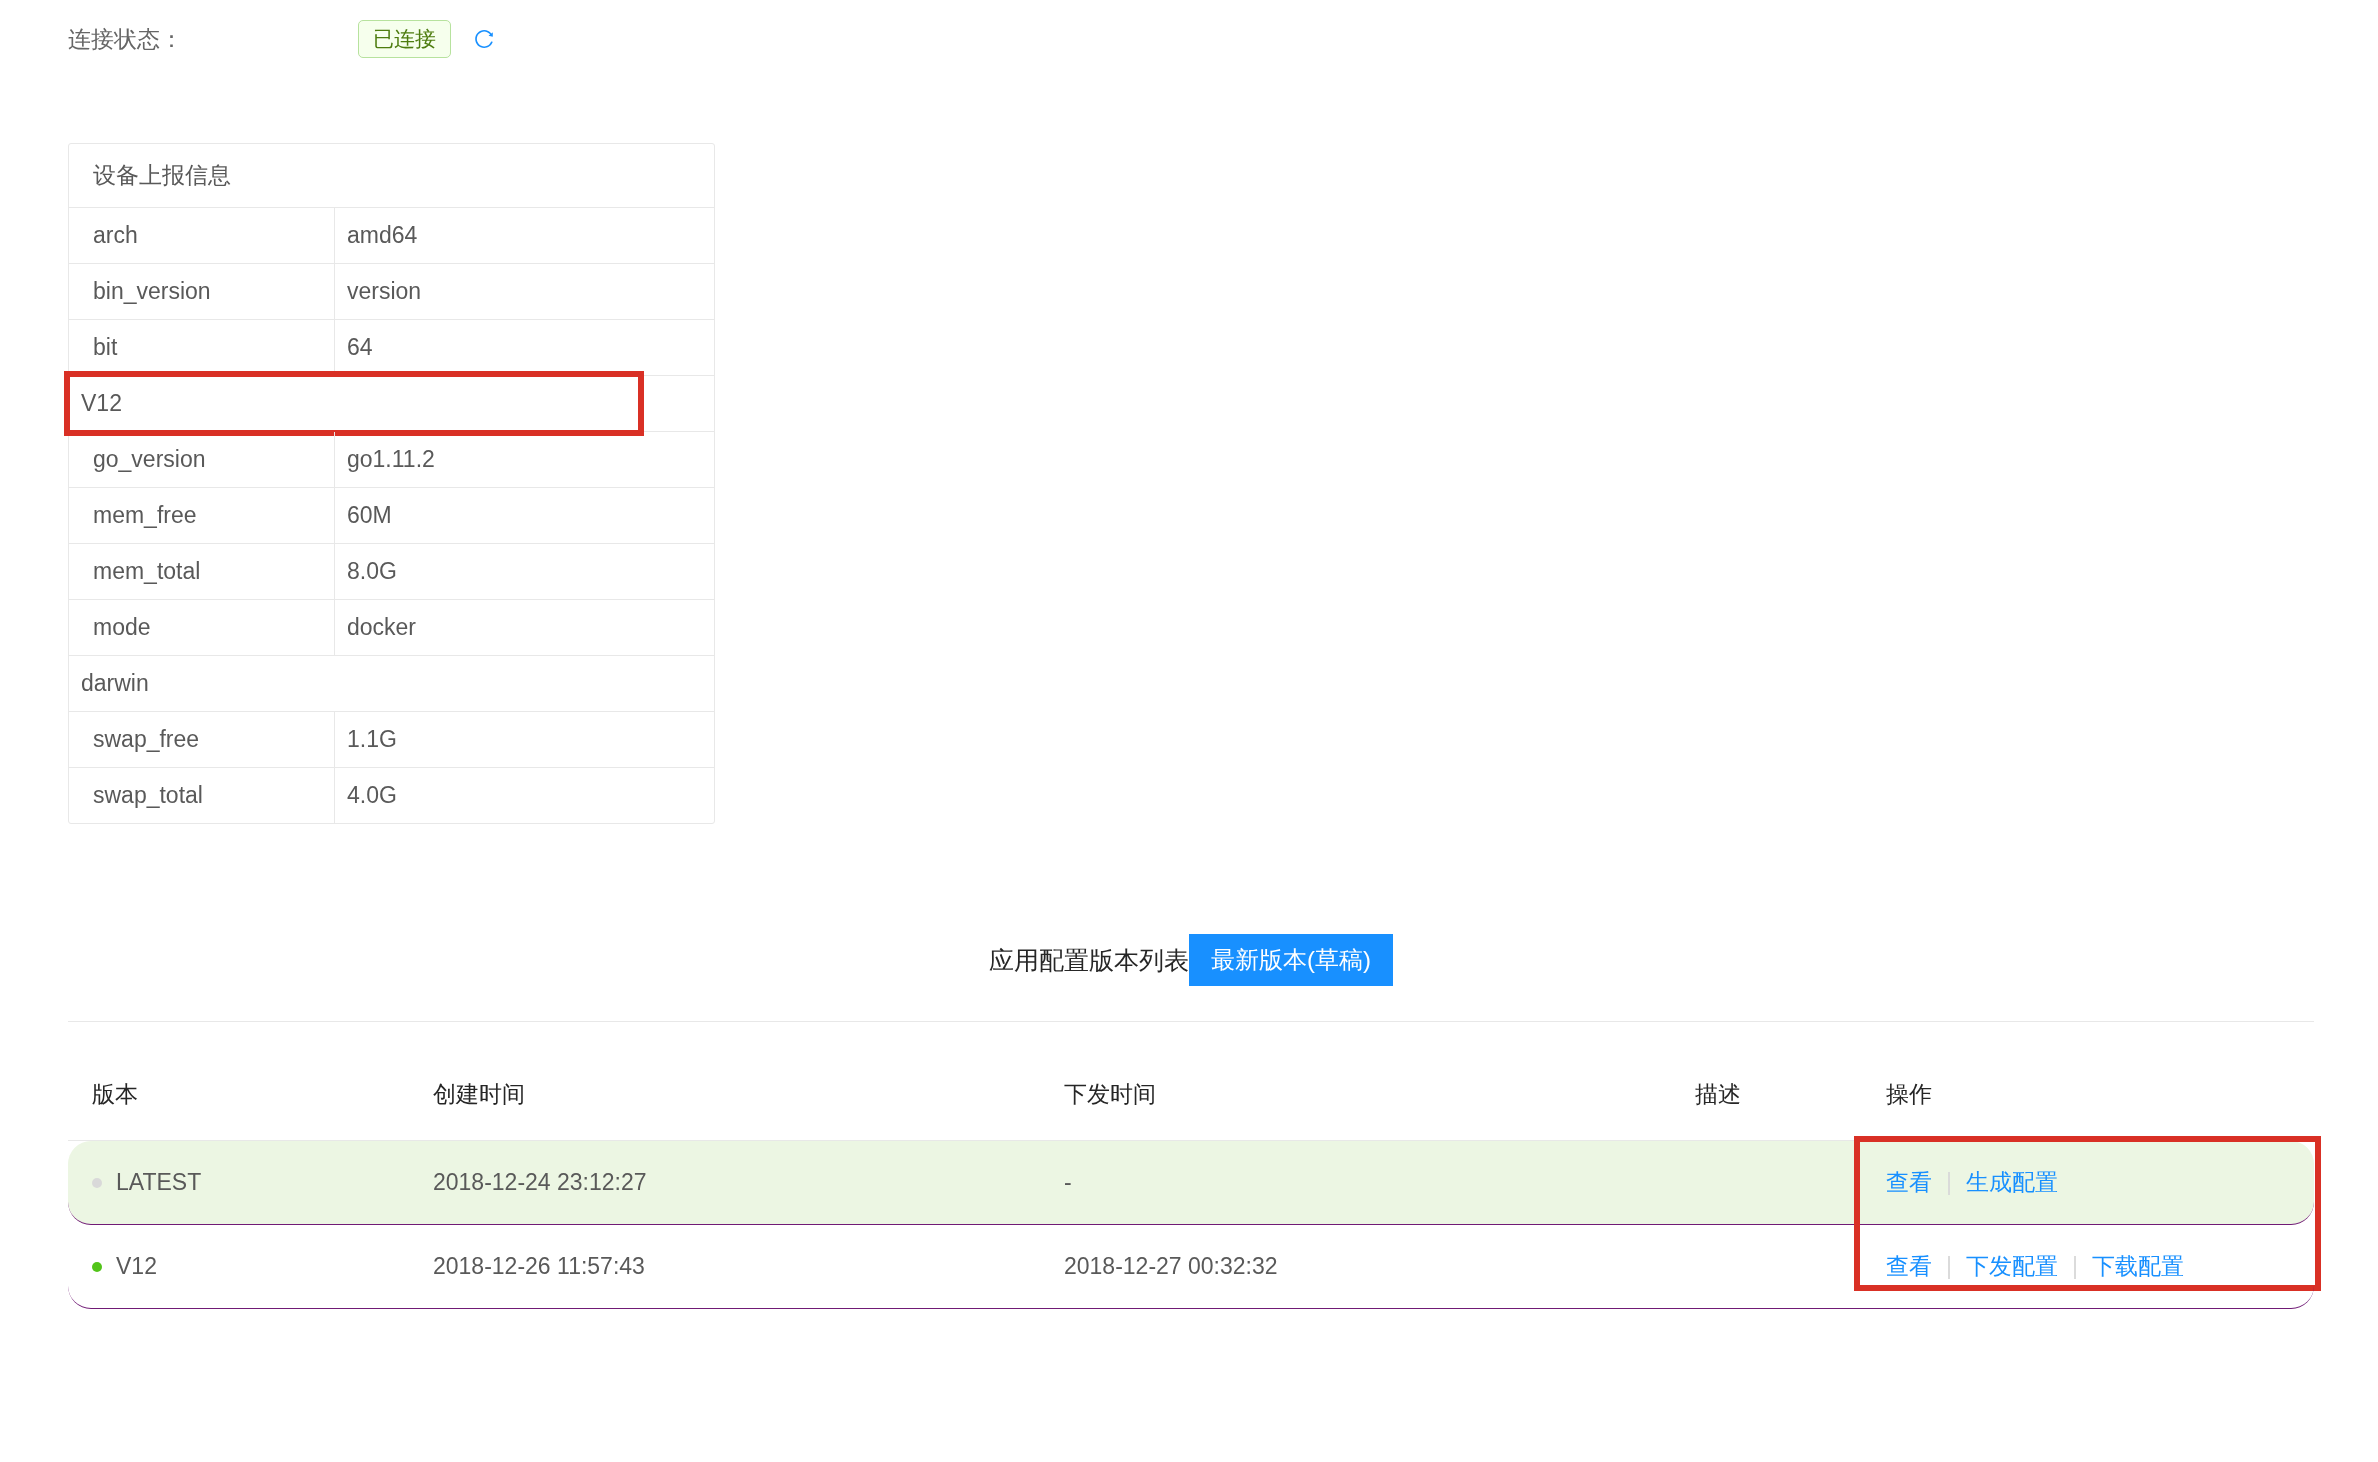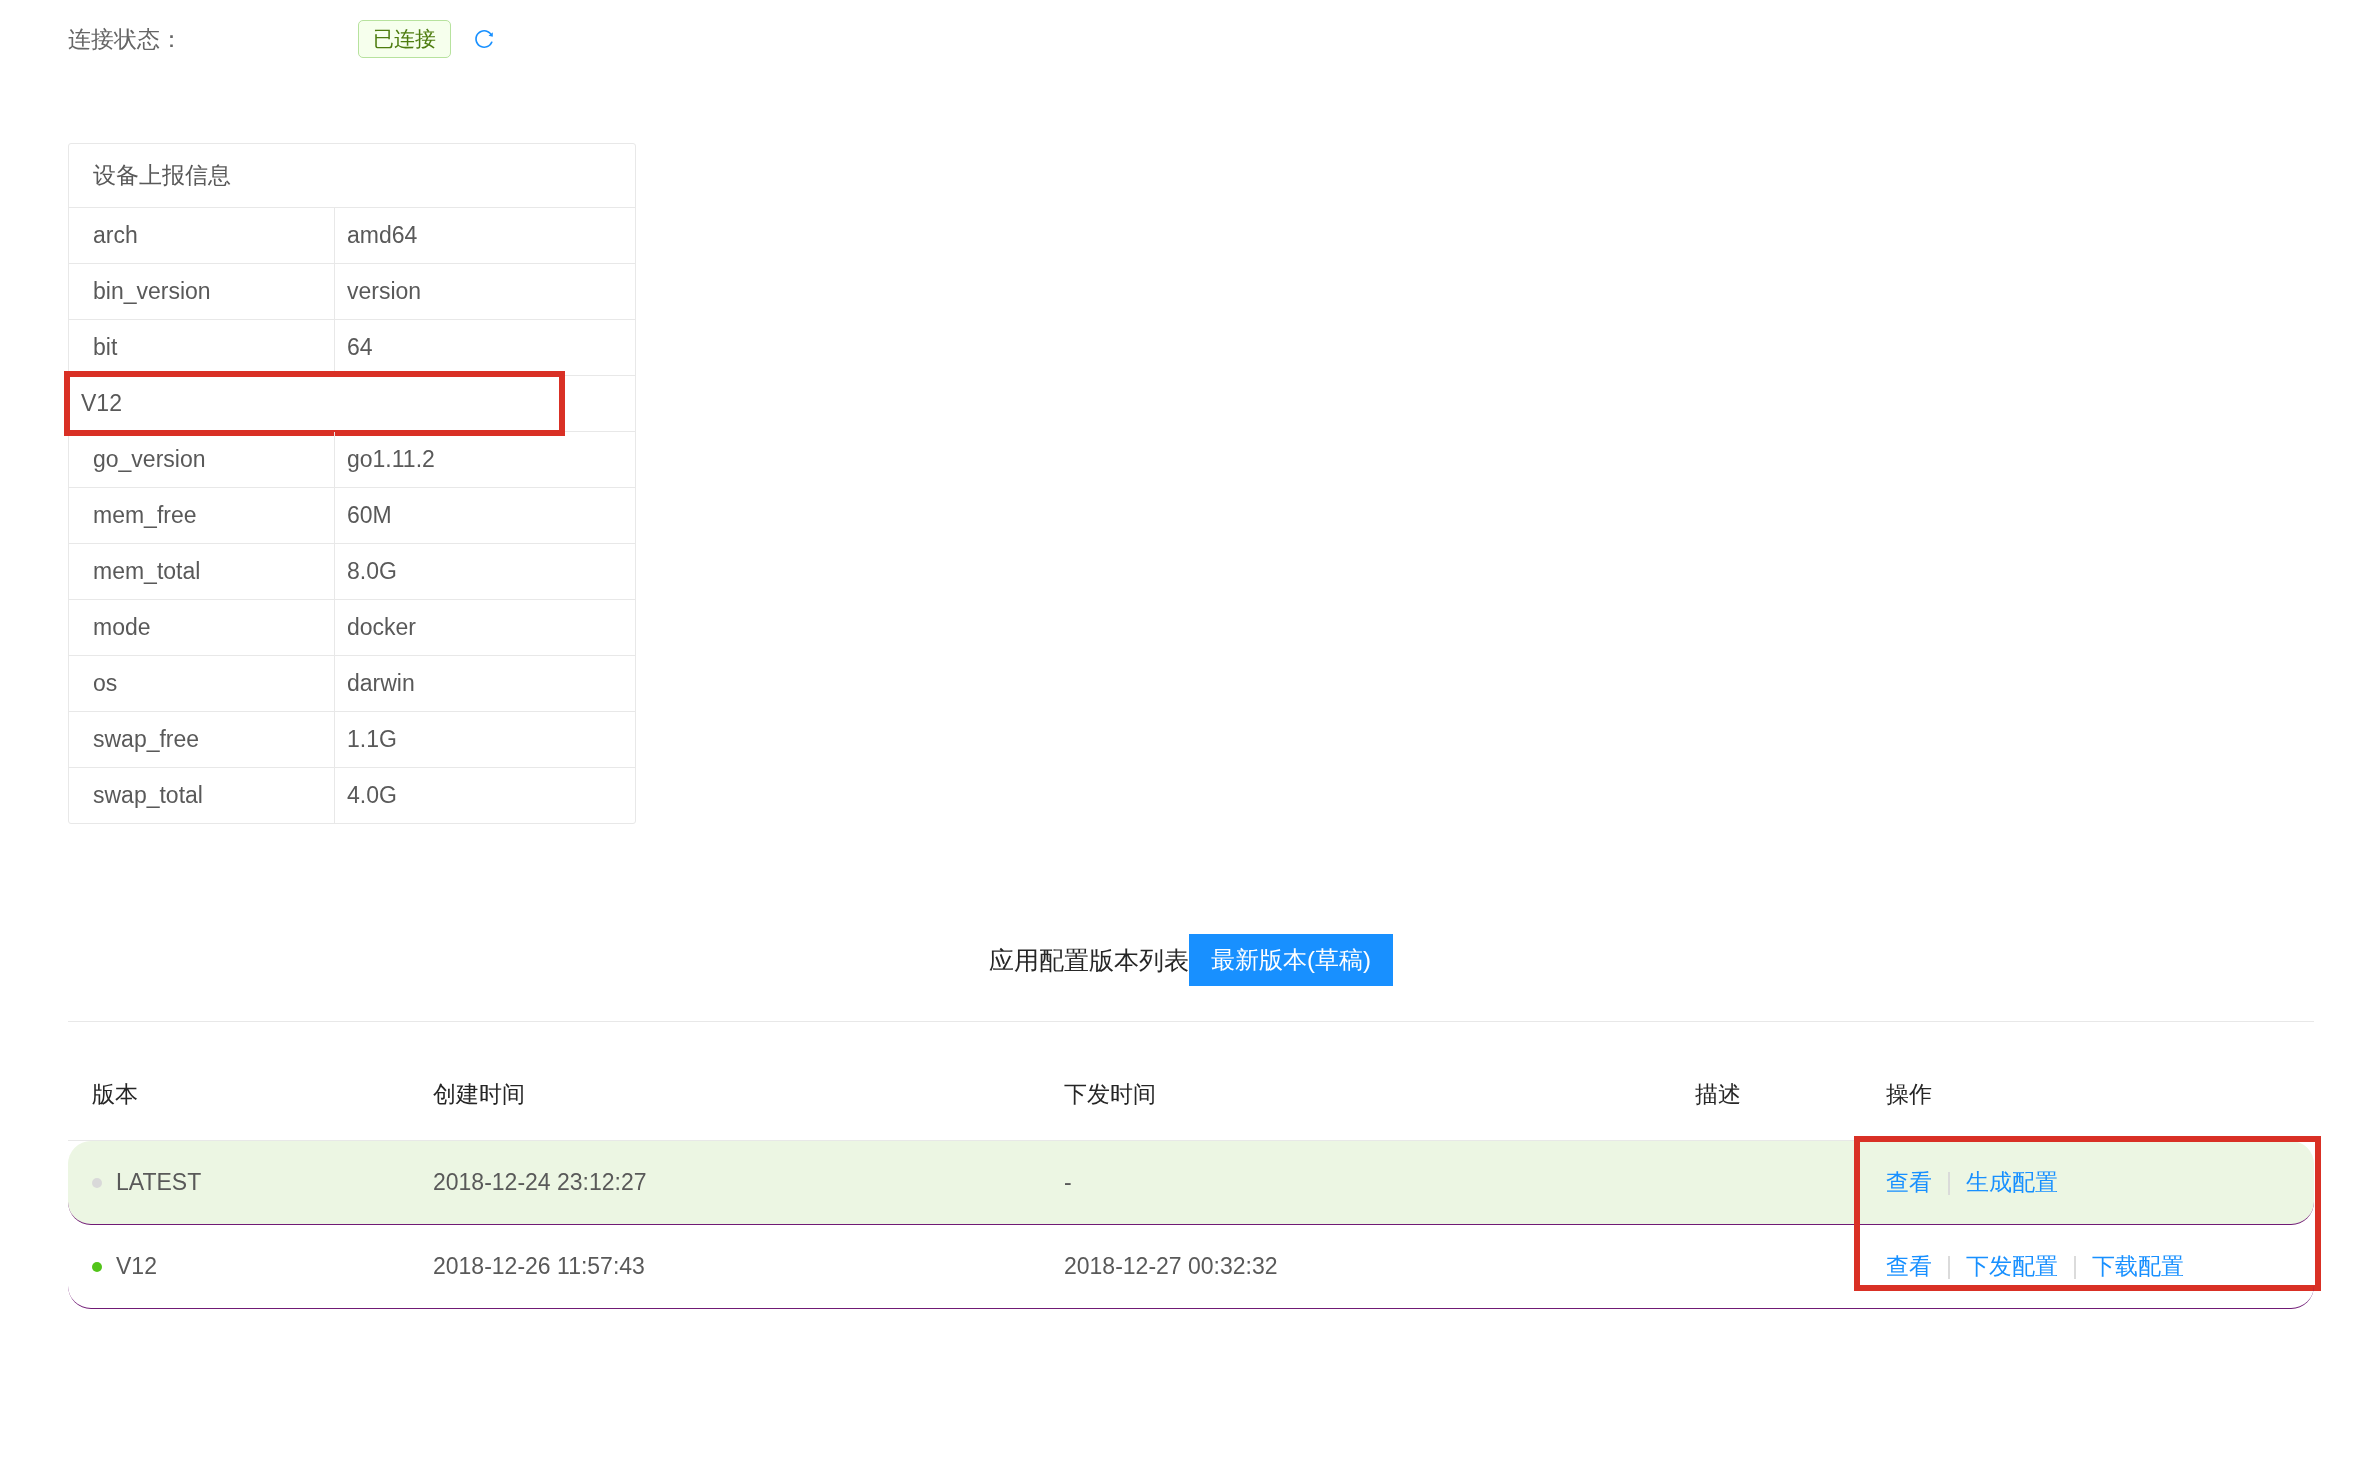--- a/index.html
+++ b/index.html
@@ -34,21 +34,21 @@
       margin-left: 22px;
       color: #1890ff;
       display: inline-flex;
       align-items: center;
       cursor: pointer;
     }
     .refresh-icon svg { width: 22px; height: 22px; }
 
     
     .info-table {
-      width: 568px;
+      width: 647px;
       border: 1px solid #e8e8e8;
       border-radius: 3px;
     }
     .info-table-header {
       padding: 16px 24px;
       color: #595959;
       border-bottom: 1px solid #e8e8e8;
     }
     .info-table-body { }
     .info-row {
@@ -184,21 +184,20 @@
         </div>
         <div class="info-row">
           <div class="info-key">mem_total</div>
           <div class="info-val">8.0G</div>
         </div>
         <div class="info-row">
           <div class="info-key">mode</div>
           <div class="info-val">docker</div>
         </div>
         <div class="info-row">
-          <div class="info-key">os</div>
           <div class="info-val">darwin</div>
         </div>
         <div class="info-row">
           <div class="info-key">swap_free</div>
           <div class="info-val">1.1G</div>
         </div>
         <div class="info-row">
           <div class="info-key">swap_total</div>
           <div class="info-val">4.0G</div>
         </div>

